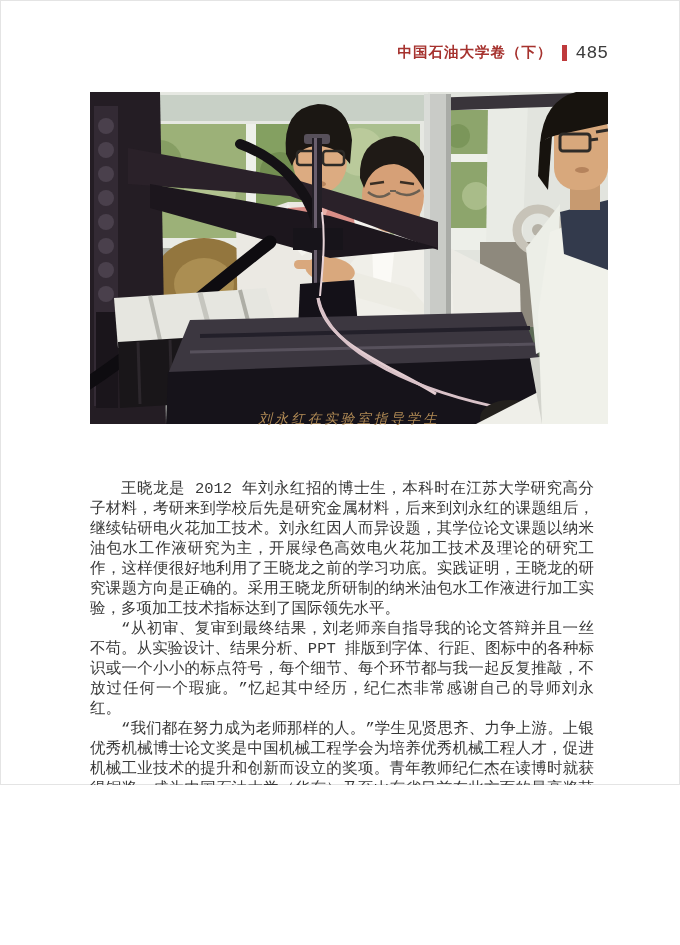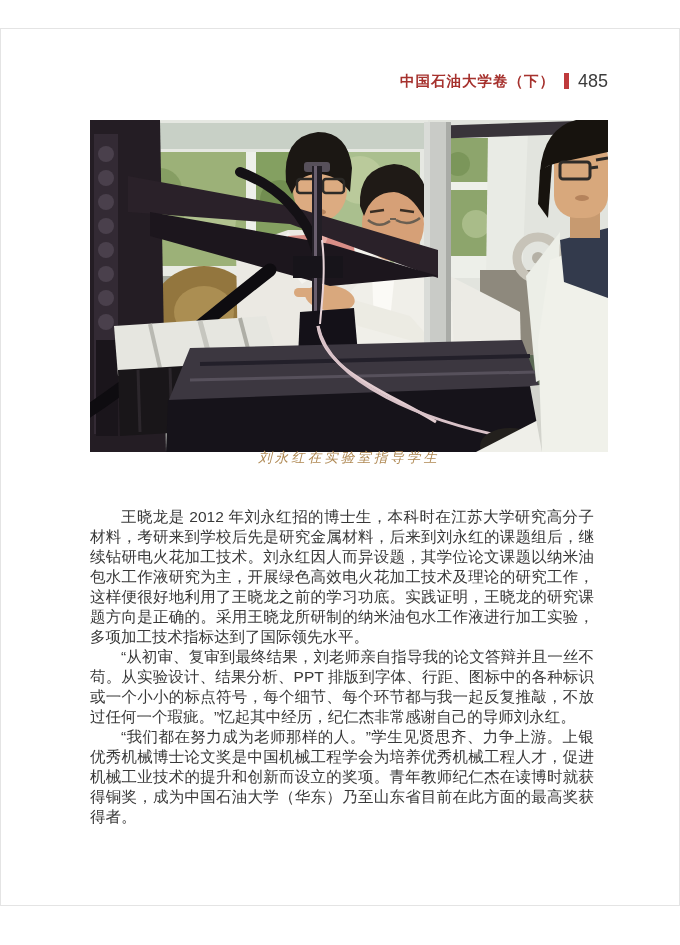--- a/index.html
+++ b/index.html
@@ -1,33 +1,33 @@
 <!DOCTYPE html>
 <html><head>
 <meta charset="utf-8">
 <style>
   html,body{margin:0;padding:0;background:#ffffff;}
   .page{
-    position:relative;width:680px;height:878px;background:#ffffff;
-    font-family:Liberation Sans, sans-serif;
-    overflow:hidden;box-shadow:inset 0 0 0 1px #e4e4e4;margin-top:28px;
+    position:relative;width:680px;height:785px;background:#ffffff;
+    font-family:Liberation Mono, monospace;
+    overflow:hidden;box-shadow:inset 0 0 0 1px #e4e4e4;
   }
   .header{
     position:absolute;top:44px;right:72px;height:18px;
     display:flex;align-items:center;gap:9px;
   }
   .header-title{
     color:#a6322e;font-size:14.5px;font-weight:bold;letter-spacing:1px;line-height:18px;
   }
   .header-bar{width:5px;height:16px;background:#bf3a3c;}
   .header-page{color:#3c3c3c;font-size:18px;line-height:18px;}
   .photo-frame{position:absolute;left:90px;top:92px;width:518px;height:332px;overflow:hidden;}
   .photo-frame svg{display:block;width:518px;height:332px;}
   .caption{
-    position:absolute;left:90px;top:422px;width:518px;text-align:center;
+    position:absolute;left:90px;top:412px;width:518px;text-align:center;
     color:#b08a55;font-size:13.5px;letter-spacing:3px;font-style:italic;line-height:16px;
   }
   .body-text{
     position:absolute;left:90px;top:479px;width:504px;
     color:#383838;font-size:15.5px;line-height:20px;text-align:justify;
   }
   .body-text p{margin:0;text-indent:2em;}
 </style>
 </head>
 <body>

